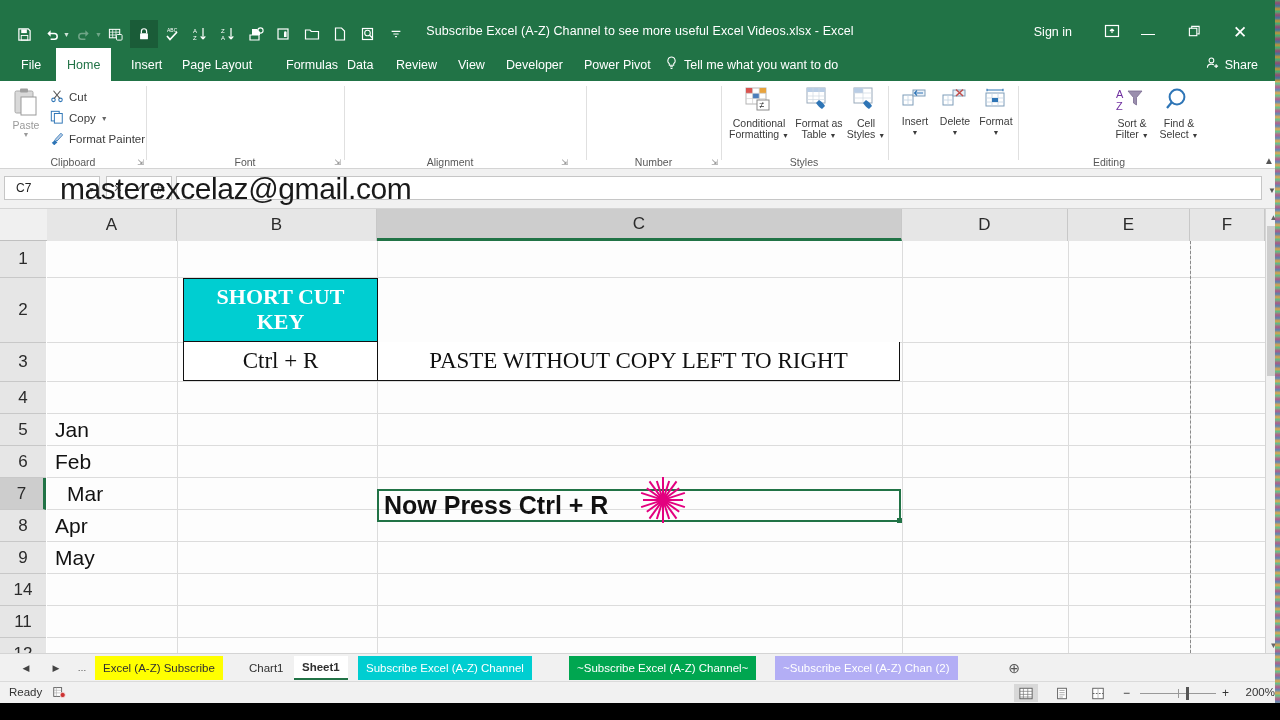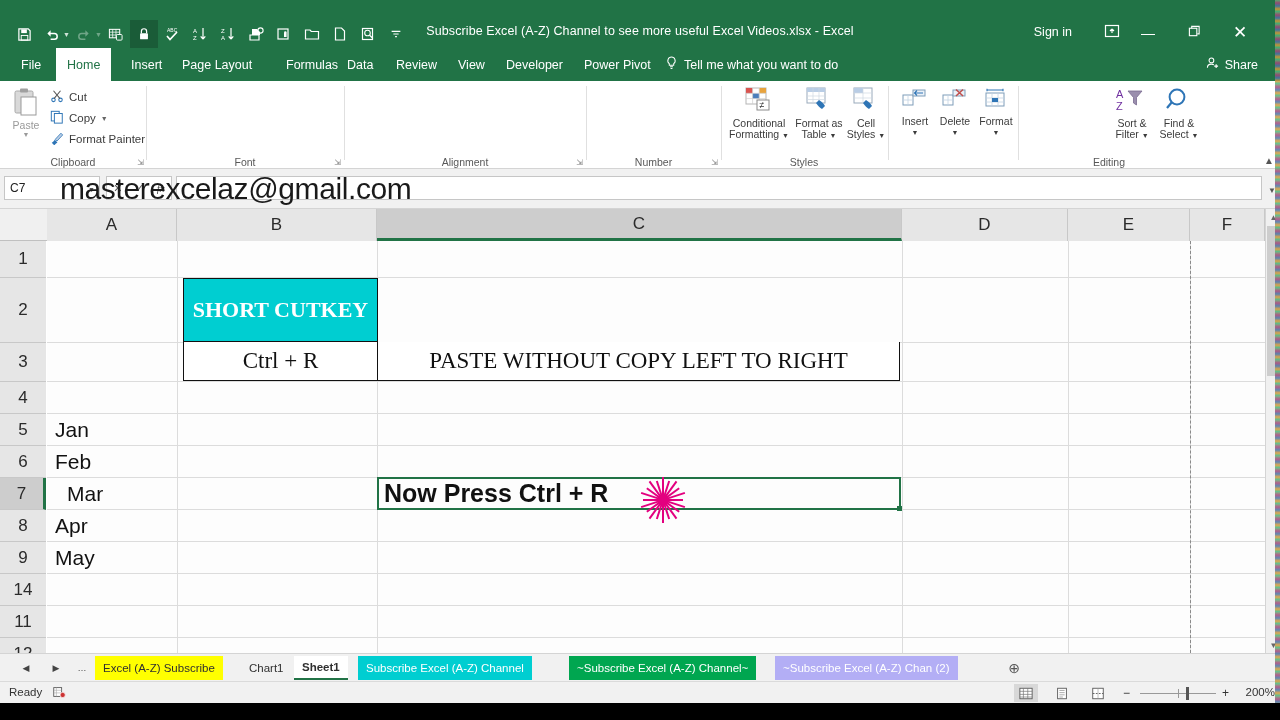--- a/index.html
+++ b/index.html
@@ -147,21 +147,21 @@
   }
 
   
   .fbar {
     position: absolute; left: 0; top: 169px; width: 1280px; height: 40px;
     background: #f1f1f1; border-bottom: 1px solid #d4d4d4;
   }
   .namebox {
     position: absolute; left: 4px; top: 176px; width: 96px; height: 24px;
     background: #fff; border: 1px solid #c6c6c6;
-    font-size: 12px; color: #222; line-height: 22px; padding-left: 5px;
+    font-size: 12px; color: #222; line-height: 22px; padding-left: 11px;
   }
   .namebox-caret { position:absolute; left: 88px; top: 186px; font-size: 7px; color:#555; }
   .fbtns {
     position: absolute; left: 106px; top: 176px; width: 66px; height: 24px;
     background: #fff; border: 1px solid #c6c6c6;
     display: flex; align-items: center; justify-content: space-around;
     font-size: 11px; color: #555;
   }
   .fbinput {
     position: absolute; left: 176px; top: 176px; width: 1086px; height: 24px;
@@ -233,21 +233,21 @@
   }
   .bodycell {
     position: absolute;
     display: flex; align-items: center; justify-content: center; text-align: center;
     font-family: "Liberation Serif", serif;
     color: #111; background: #ffffff;
   }
   .selcell {
     position: absolute;
     border: 2px solid #217346; background: transparent;
-    display: flex; align-items: center;
+    display: flex; align-items: center; margin-top: 12px;
   }
   .selcell .txt {
     font-size: 25px; font-weight: bold; color: #111;
     padding-left: 5px; white-space: nowrap;
   }
   .selhandle {
     position: absolute; width: 5px; height: 5px; background: #217346;
     right: -3px; bottom: -3px;
   }
 
@@ -552,21 +552,21 @@
     <div class="mini" style="left:297px;top:118px;font-size:7px;color:#555">▼</div>
     <div class="mini" style="left:313px;top:116px">
       <svg width="16" height="18" viewBox="0 0 16 18">
           <text x="3" y="13" font-size="12" font-family="serif" fill="#333">A</text>
           <rect x="2" y="14.5" width="12" height="3" fill="#1f3864"></rect>
         </svg>
     </div>
     <div class="mini" style="left:333px;top:118px;font-size:7px;color:#555">▼</div>
     <div class="grp-divider" style="left:344px"></div>
 
-    <div class="grp" style="left:345px;width:240px">
+    <div class="grp" style="left:330px;width:240px">
       <div class="grp-label">Alignment</div>
       <div class="grp-launcher">⇲</div>
     </div>
     <div class="mini" style="left:350px;top:90px">
       <svg width="14" height="12" viewBox="0 0 14 12">
           <path d="M1 2h12M2.5 5h9M2 8h10" stroke="#555" stroke-width="1.2"></path>
         </svg>
       </div>
     <div class="mini on" style="left:370px;top:90px">
       <svg width="14" height="12" viewBox="0 0 14 12">
@@ -861,21 +861,21 @@
       <div class="vline" style="left:1021px;height:412px"></div>
       <div class="vline" style="left:1143px;height:412px"></div>
       <div class="pbreak" style="left:1143px;height:412px"></div>
 
       <div class="cell" style="left:8px;top:173px;height:32px">Jan</div>
       <div class="cell" style="left:8px;top:205px;height:32px">Feb</div>
       <div class="cell" style="left:20px;top:237px;height:32px">Mar</div>
       <div class="cell" style="left:8px;top:269px;height:32px">Apr</div>
       <div class="cell" style="left:8px;top:301px;height:32px">May</div>
 
-      <div class="hdrcell" style="left:136px;top:37px;width:195px;height:64px;background:#00CED1;border:1px solid #111;font-size:22px;flex-direction:row">
+      <div class="hdrcell" style="left:136px;top:37px;width:195px;height:64px;background:#00CED1;border:1px solid #111;font-size:22px;flex-direction:column">
         <span>SHORT CUT</span>
         <span>KEY</span>
       </div>
 
       <div class="bodycell" style="left:136px;top:101px;width:195px;height:39px;border:1px solid #111;border-top:none;font-size:23px">Ctrl + R</div>
       <div class="bodycell" style="left:331px;top:101px;width:522px;height:39px;border:1px solid #111;border-top:none;border-left:none;font-size:23px">PASTE WITHOUT COPY LEFT TO RIGHT</div>
 
       <div class="selcell" style="left:330px;top:236px;width:524px;height:33px">
         <span class="txt">Now Press Ctrl + R</span>
         <span class="selhandle"></span>

